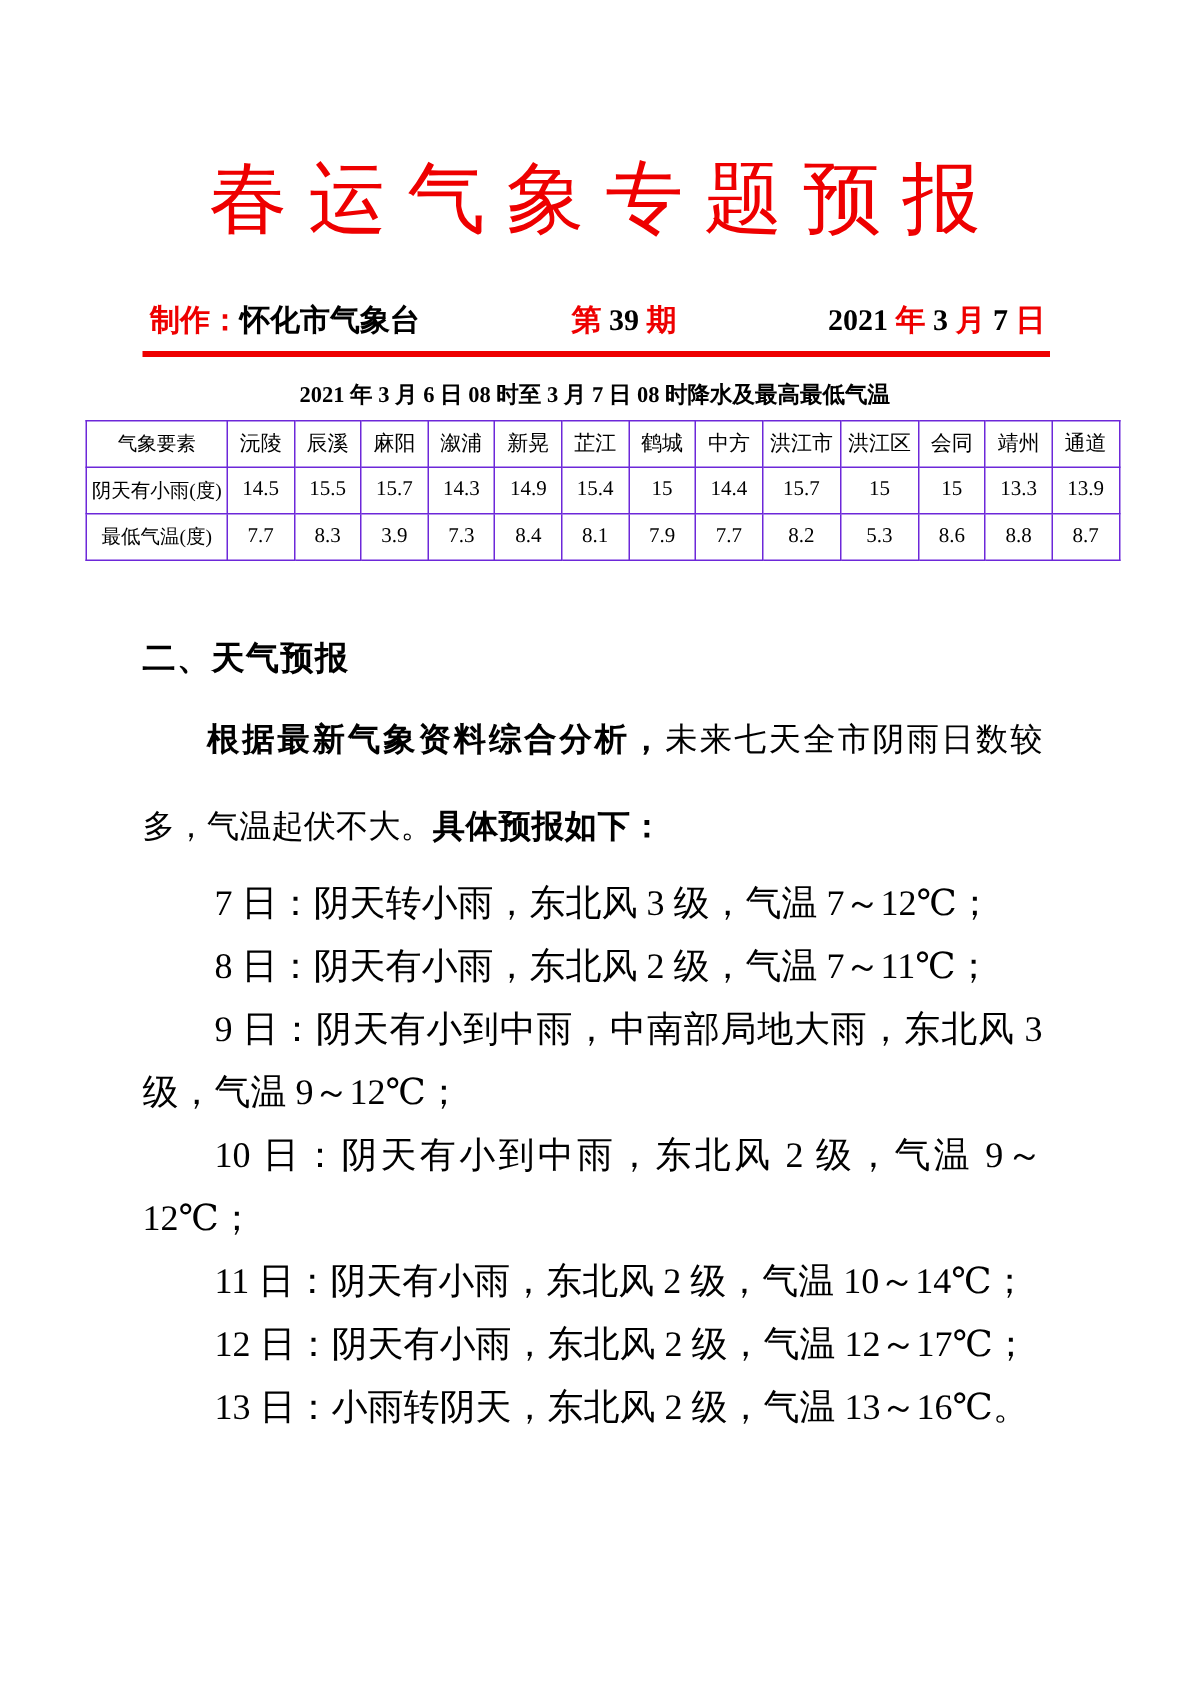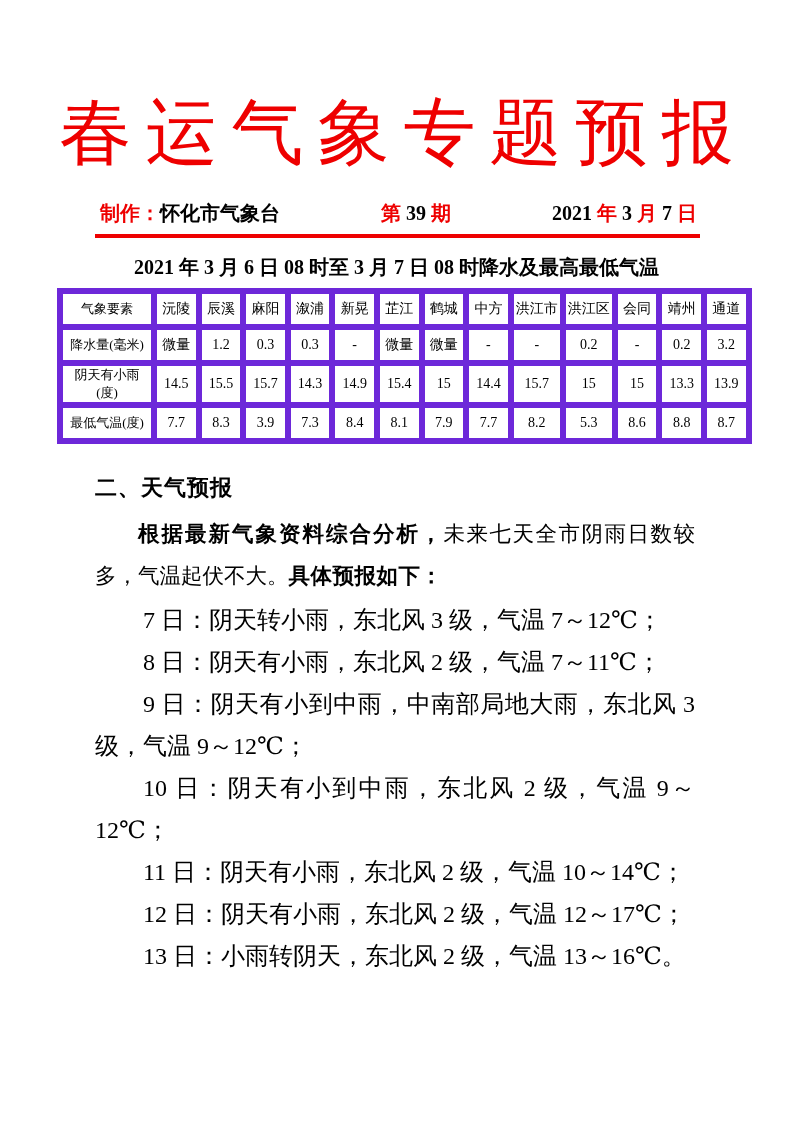--- a/index.html
+++ b/index.html
@@ -15,21 +15,21 @@
     color:var(--ink);
     overflow:hidden;
   }
   .page{position:relative;width:793px;height:1122px;}
 
   
   .doc-title{
     margin:72px 0 0 0;
     height:122px;
     display:flex;align-items:center;justify-content:center;
-    font-size:72px;
+    font-size:52px;
     letter-spacing:14px;
     color:var(--red);
     font-weight:400;
     white-space:nowrap;
     text-indent:14px; 
   }
 
   
   .meta-row{
     margin:6px 96px 0 100px;
@@ -56,49 +56,49 @@
     margin:40px 0 0 95px;
     font-size:22px;
     font-weight:bold;
     font-family:"Liberation Sans","DejaVu Sans",sans-serif;
     letter-spacing:1px;
   }
 
   .table-caption{
     margin:16px 0 0 0;
     text-align:center;
-    font-size:20px;
+    font-size:15px;
     font-weight:bold;
   }
 
   table.weather{
     margin:7px 0 0 57px;
     width:689px;
     border-collapse:collapse;
     table-layout:fixed;
     font-size:14px;
   }
   table.weather th,table.weather td{
-    border:6px solid #6d28d9;
+    border:1px solid #6d28d9;
     height:30px;
     padding:0 1px;
     text-align:center;
     vertical-align:middle;
     font-weight:normal;
     overflow:hidden;
   }
   table.weather .c-label{font-size:13px;}
 
-  .sec2-heading{margin-top:29px;}
+  .sec2-heading{margin-top:50px;}
 
   .intro{
     margin:10px 95px 0 95px;
     width:600px;
     font-size:21.5px;
-    line-height:42px;
+    line-height:58px;
     text-indent:2em;
     text-align:justify;
   }
   .intro b{
     font-family:"Liberation Sans","DejaVu Sans",sans-serif;
     letter-spacing:0.5px;
   }
 
   .forecast{
     margin:2px 95px 0 95px;
@@ -165,36 +165,20 @@
           <th>鹤城</th>
           <th>中方</th>
           <th>洪江市</th>
           <th>洪江区</th>
           <th>会同</th>
           <th>靖州</th>
           <th>通道</th>
         </tr>
       </thead>
     <tbody>
-        <tr>
-          <td class="c-label">降水量(毫米)</td>
-          <td>微量</td>
-          <td>1.2</td>
-          <td>0.3</td>
-          <td>0.3</td>
-          <td>-</td>
-          <td>微量</td>
-          <td>微量</td>
-          <td>-</td>
-          <td>-</td>
-          <td>0.2</td>
-          <td>-</td>
-          <td>0.2</td>
-          <td>3.2</td>
-        </tr>
         <tr>
           <td class="c-label">阴天有小雨(度)</td>
           <td>14.5</td>
           <td>15.5</td>
           <td>15.7</td>
           <td>14.3</td>
           <td>14.9</td>
           <td>15.4</td>
           <td>15</td>
           <td>14.4</td>

